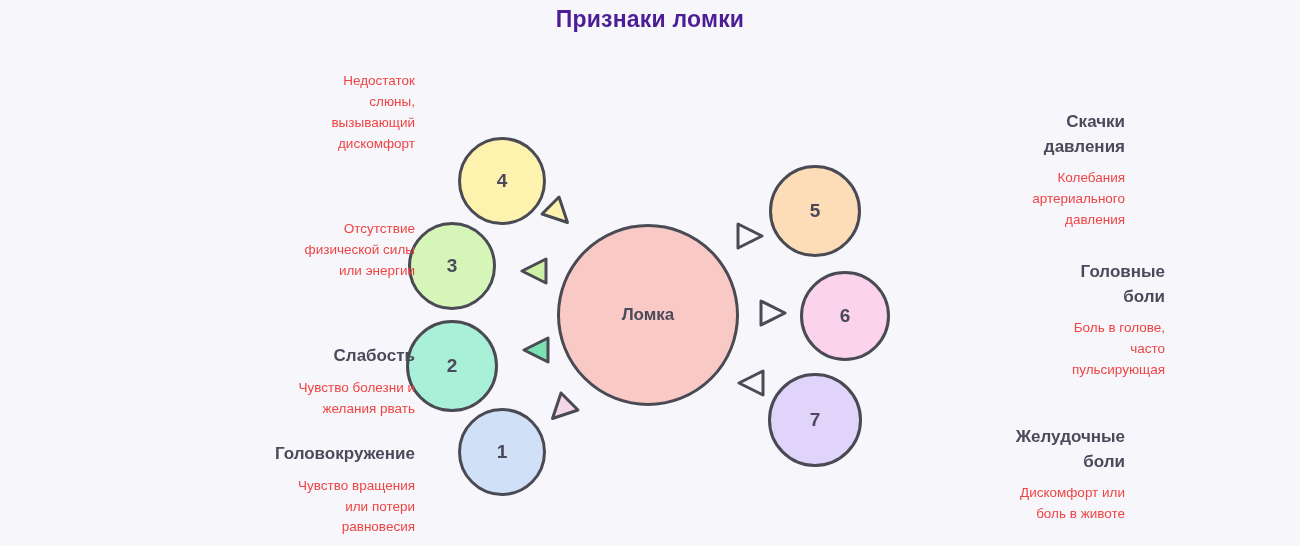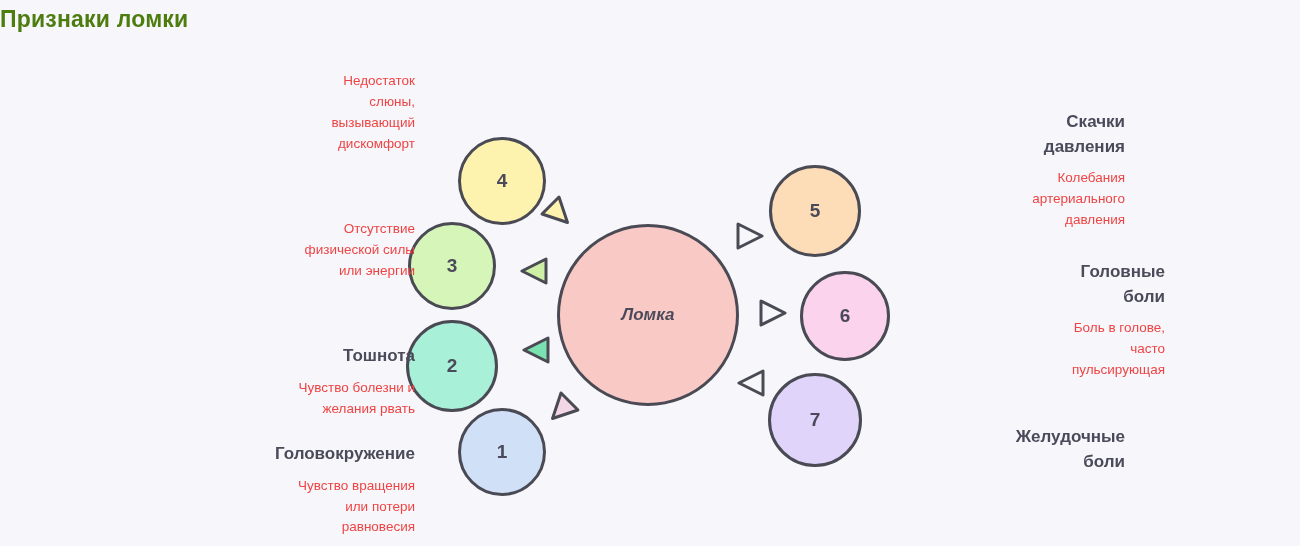--- a/index.html
+++ b/index.html
@@ -17,39 +17,39 @@
   #canvas {
     position: relative;
     width: 1300px;
     height: 546px;
   }
   .title {
     position: absolute;
     left: 0;
     top: 6px;
     width: 1300px;
+    text-align: center;
     font-size: 23px;
     font-weight: bold;
-    color: #4d7c0f;
+    color: #4c1d95;
     letter-spacing: 0.2px;
   }
   .node {
     position: absolute;
     border-radius: 50%;
     border: 3px solid #4a4a55;
     display: flex;
     align-items: center;
     justify-content: center;
     box-sizing: border-box;
     color: #4a4a5a;
     font-weight: bold;
   }
   .center-node {
     font-size: 17px;
-    font-style: italic;
   }
   .sat-node {
     font-size: 19px;
   }
   .label-block {
     position: absolute;
   }
   .label-head {
     font-size: 17px;
     font-weight: bold;
@@ -123,32 +123,33 @@
         </svg></div>
     </div>
   <div id="labels-layer">
       <div class="label-block align-right" style="left: 185px; top: 62px; width: 230px;">
         <div class="label-desc">Недостаток<br>слюны,<br>вызывающий<br>дискомфорт</div>
       </div>
       <div class="label-block align-right" style="left: 185px; top: 210px; width: 230px;">
         <div class="label-desc">Отсутствие<br>физической силы<br>или энергии</div>
       </div>
       <div class="label-block align-right" style="left: 185px; top: 344px; width: 230px;">
-        <div class="label-head">Тошнота</div>
+        <div class="label-head">Слабость</div>
         <div class="label-desc">Чувство болезни и<br>желания рвать</div>
       </div>
       <div class="label-block align-right" style="left: 185px; top: 442px; width: 230px;">
         <div class="label-head">Головокружение</div>
         <div class="label-desc">Чувство вращения<br>или потери<br>равновесия</div>
       </div>
       <div class="label-block align-left" style="left: 895px; top: 110px; width: 230px;">
         <div class="label-head">Скачки<br>давления</div>
         <div class="label-desc">Колебания<br>артериального<br>давления</div>
       </div>
       <div class="label-block align-left" style="left: 935px; top: 260px; width: 230px;">
         <div class="label-head">Головные<br>боли</div>
         <div class="label-desc">Боль в голове,<br>часто<br>пульсирующая</div>
       </div>
       <div class="label-block align-left" style="left: 895px; top: 405px; width: 230px; margin-top: 20px;">
         <div class="label-head">Желудочные<br>боли</div>
+        <div class="label-desc">Дискомфорт или<br>боль в животе</div>
       </div>
     </div>
 </div>
 
 </body></html>

